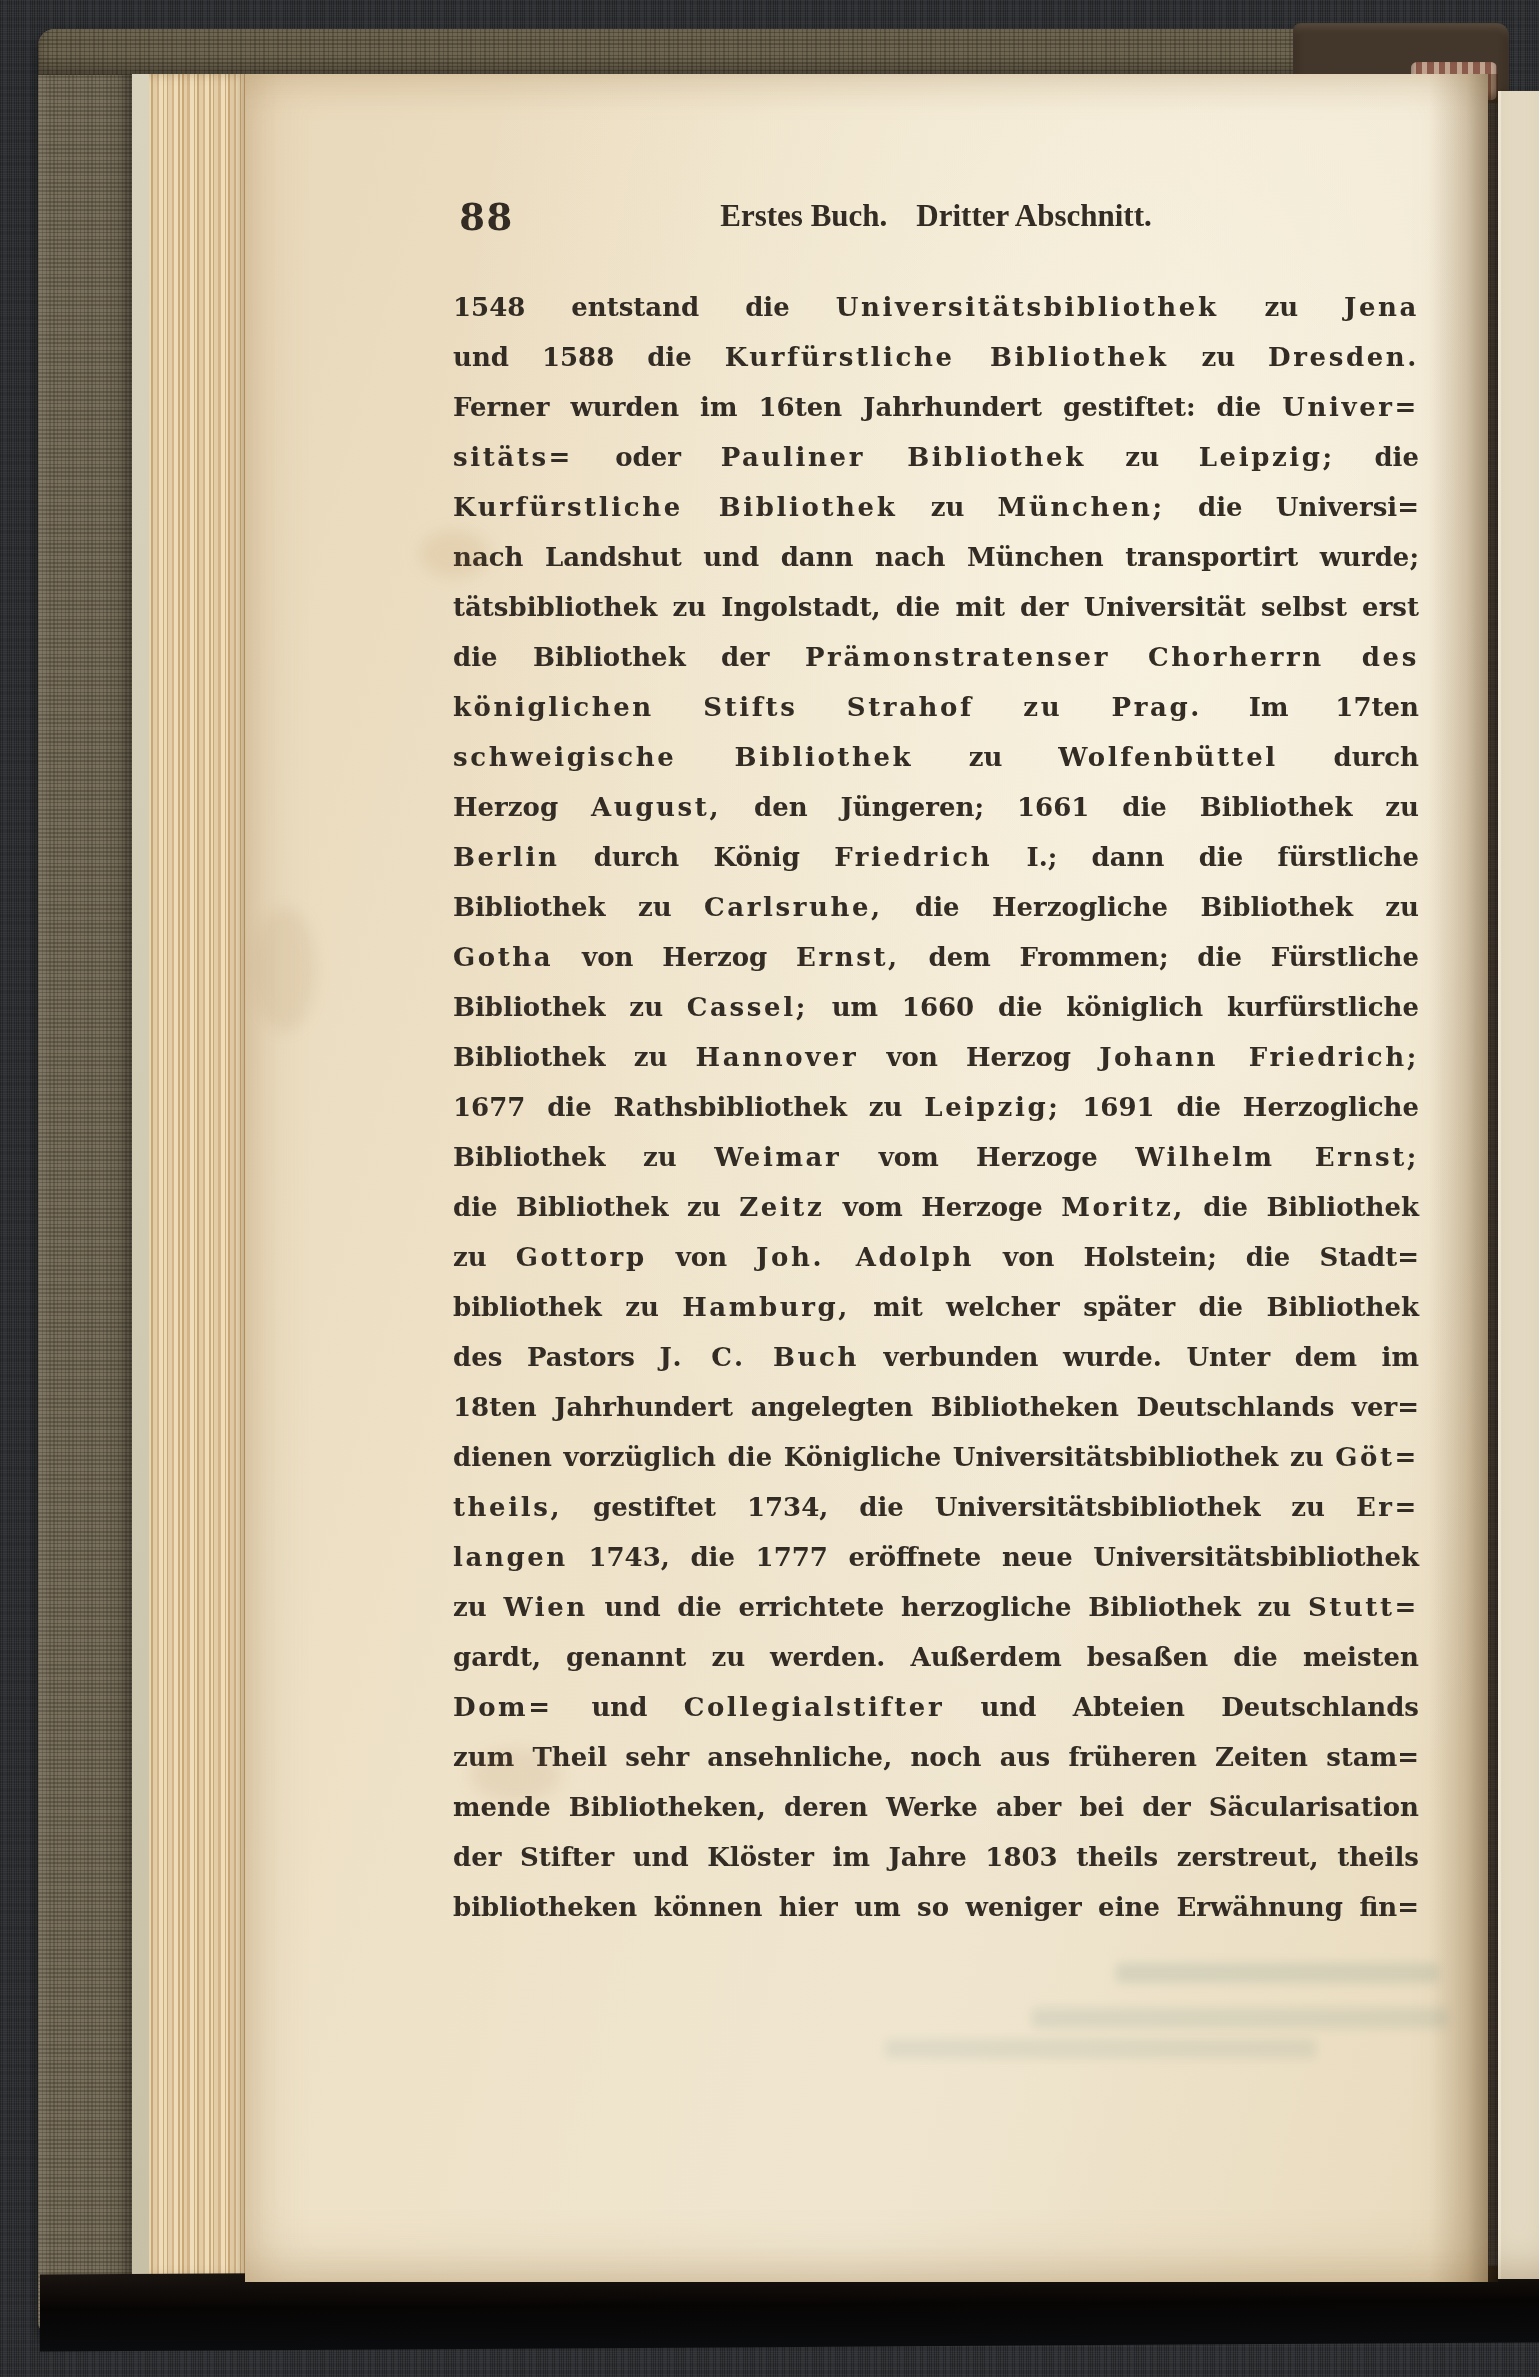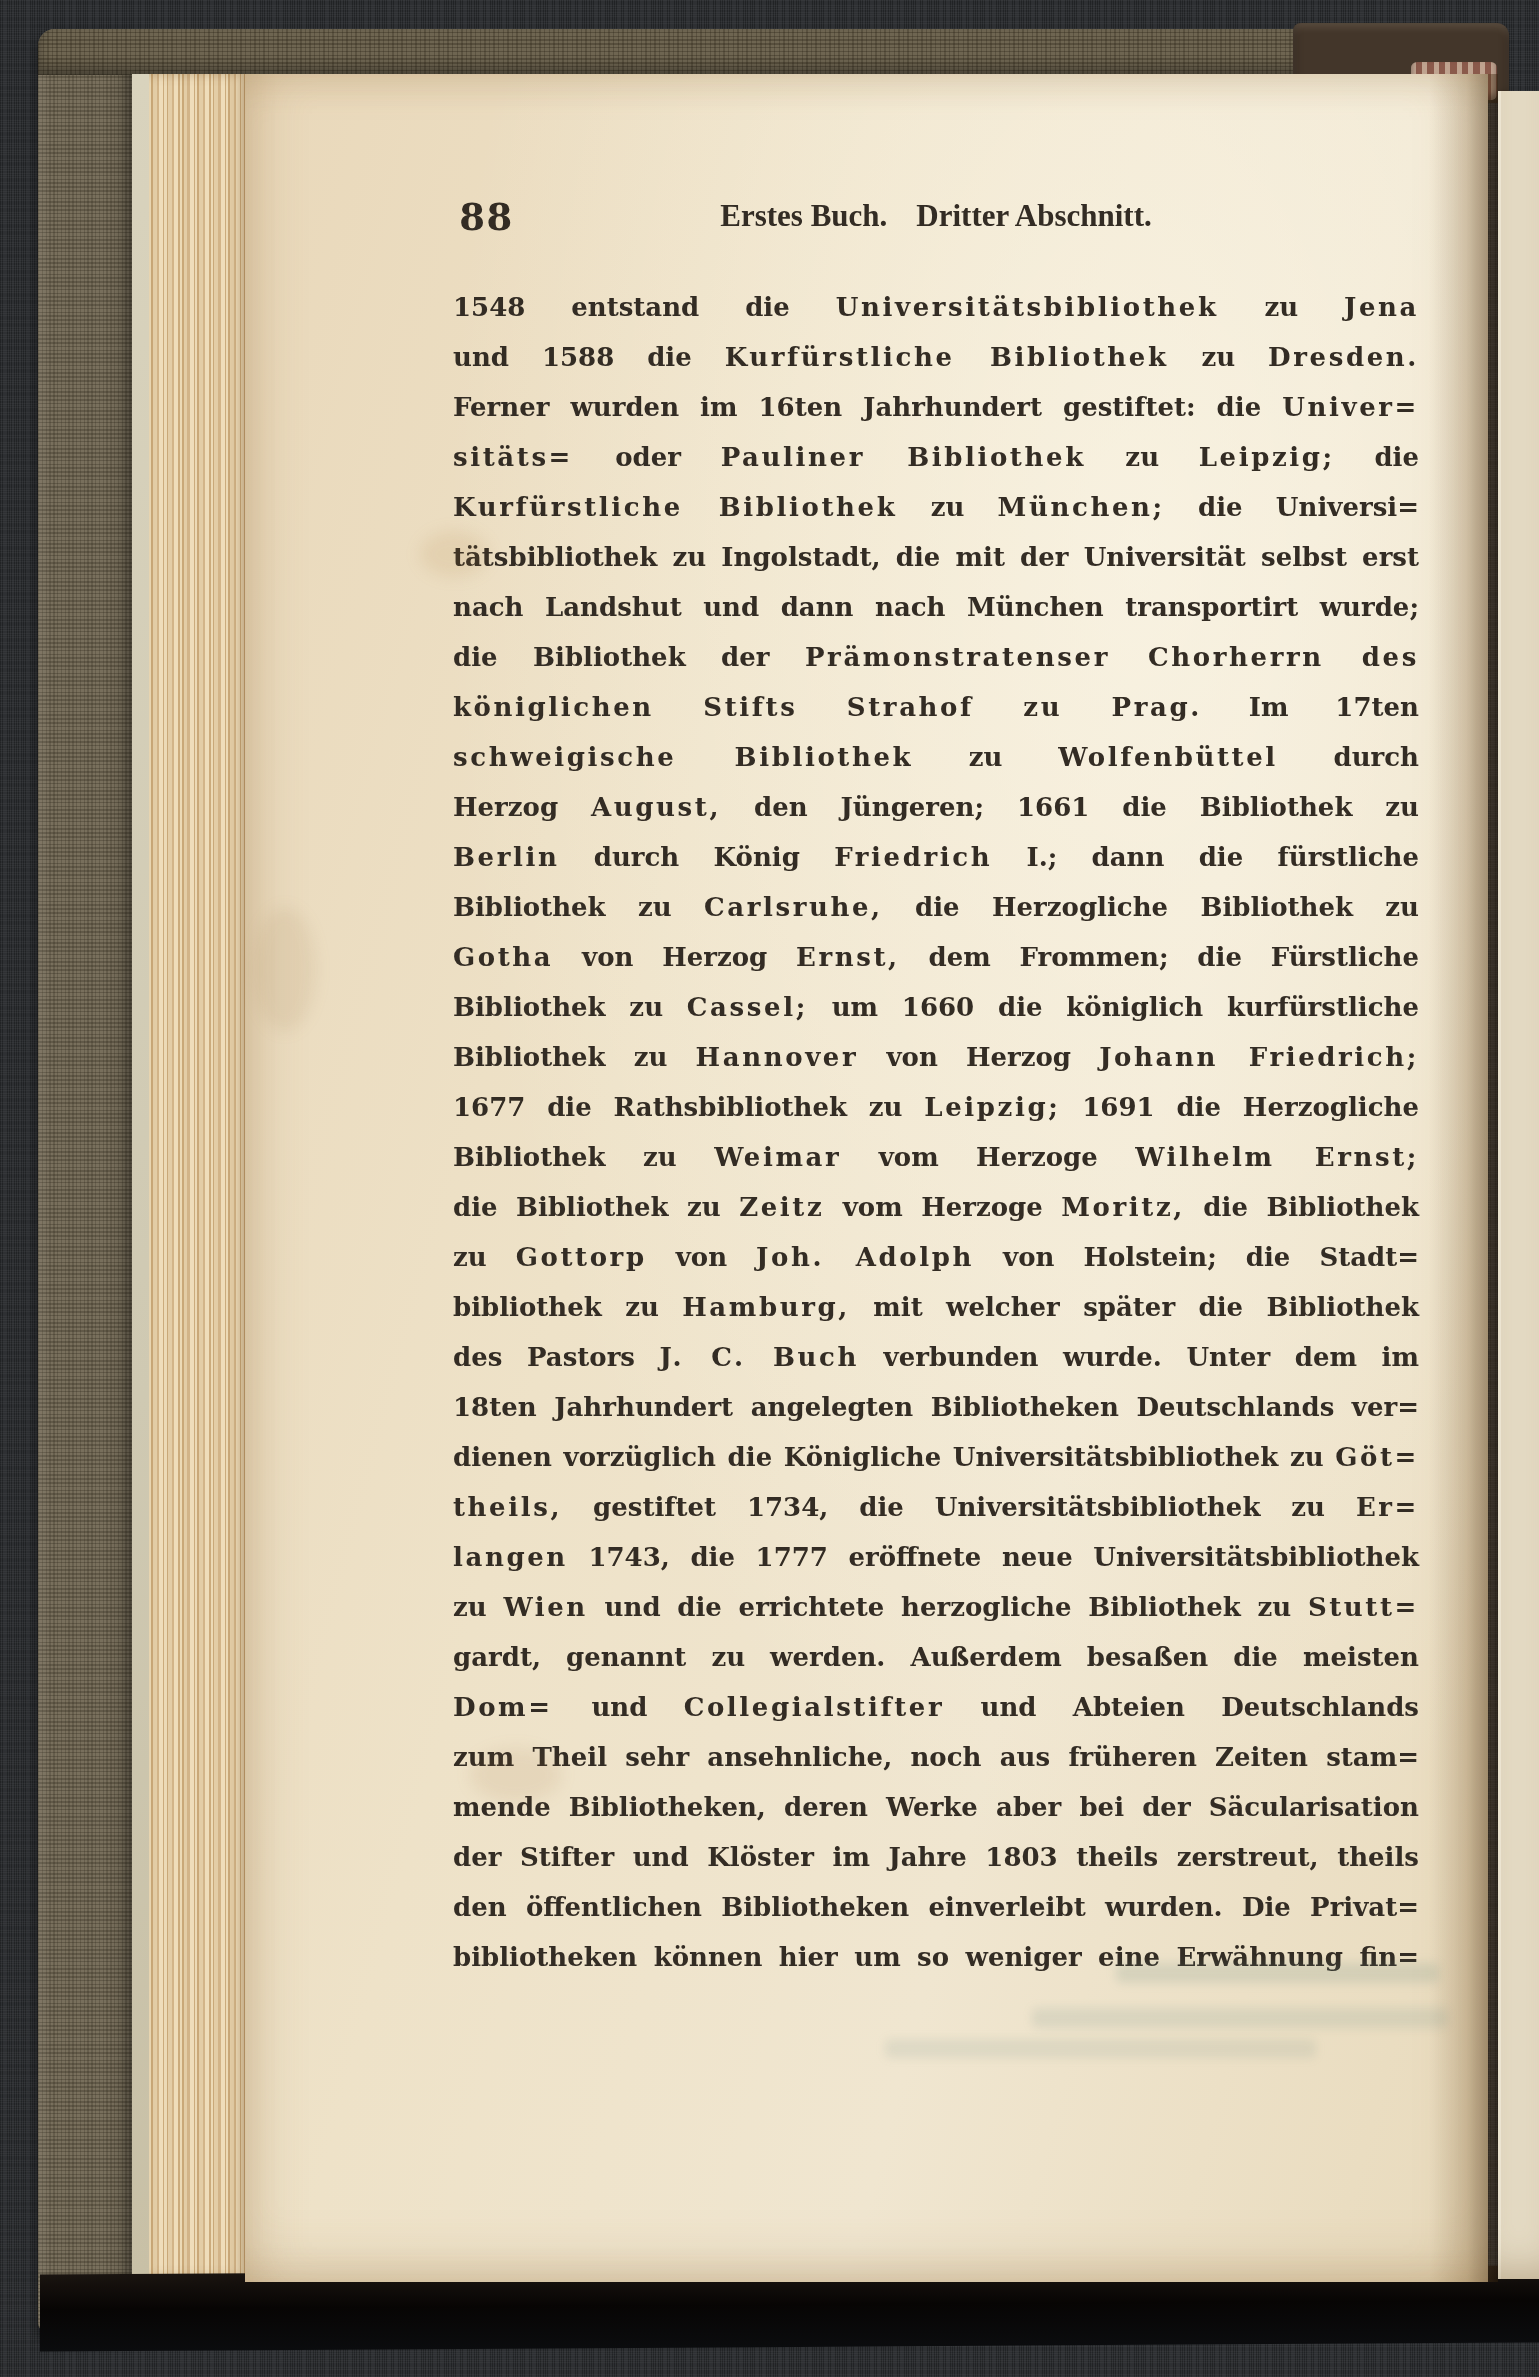--- a/index.html
+++ b/index.html
@@ -148,22 +148,22 @@
       <span>Erstes Buch.</span>
       <span>Dritter Abschnitt.</span>
     </span>
   </div>
   <div class="body-text">
       <div class="line"><span>1548 entstand die </span><span class="gesperrt">Universitätsbibliothek</span><span> zu </span><span class="gesperrt">Jena</span></div>
       <div class="line"><span>und 1588 die </span><span class="gesperrt">Kurfürstliche Bibliothek</span><span> zu </span><span class="gesperrt">Dresden.</span></div>
       <div class="line"><span>Ferner wurden im 16ten Jahrhundert gestiftet: die </span><span class="gesperrt">Univer=</span></div>
       <div class="line"><span class="gesperrt">sitäts= </span><span>oder </span><span class="gesperrt">Pauliner Bibliothek</span><span> zu </span><span class="gesperrt">Leipzig;</span><span> die</span></div>
       <div class="line"><span class="gesperrt">Kurfürstliche Bibliothek</span><span> zu </span><span class="gesperrt">München;</span><span> die Universi=</span></div>
+      <div class="line"><span>nach Landshut und dann nach München transportirt wurde;</span></div>
       <div class="line"><span>tätsbibliothek zu Ingolstadt, die mit der Universität selbst erst</span></div>
-      <div class="line"><span>nach Landshut und dann nach München transportirt wurde;</span></div>
       <div class="line"><span>die Bibliothek der </span><span class="gesperrt">Prämonstratenser Chorherrn des</span></div>
       <div class="line"><span class="gesperrt">königlichen Stifts Strahof zu Prag.</span><span> Im 17ten</span></div>
       <div class="line"><span class="gesperrt">schweigische Bibliothek</span><span> zu </span><span class="gesperrt">Wolfenbüttel</span><span> durch</span></div>
       <div class="line"><span>Herzog </span><span class="gesperrt">August,</span><span> den Jüngeren; 1661 die Bibliothek zu</span></div>
       <div class="line"><span class="gesperrt">Berlin</span><span> durch König </span><span class="gesperrt">Friedrich</span><span> I.; dann die fürstliche</span></div>
       <div class="line"><span>Bibliothek zu </span><span class="gesperrt">Carlsruhe,</span><span> die Herzogliche Bibliothek zu</span></div>
       <div class="line"><span class="gesperrt">Gotha</span><span> von Herzog </span><span class="gesperrt">Ernst,</span><span> dem Frommen; die Fürstliche</span></div>
       <div class="line"><span>Bibliothek zu </span><span class="gesperrt">Cassel;</span><span> um 1660 die königlich kurfürstliche</span></div>
       <div class="line"><span>Bibliothek zu </span><span class="gesperrt">Hannover</span><span> von Herzog </span><span class="gesperrt">Johann Friedrich;</span></div>
       <div class="line"><span>1677 die Rathsbibliothek zu </span><span class="gesperrt">Leipzig;</span><span> 1691 die Herzogliche</span></div>
@@ -175,21 +175,20 @@
       <div class="line"><span>18ten Jahrhundert angelegten Bibliotheken Deutschlands ver=</span></div>
       <div class="line"><span>dienen vorzüglich die Königliche Universitätsbibliothek zu </span><span class="gesperrt">Göt=</span></div>
       <div class="line"><span class="gesperrt">theils,</span><span> gestiftet 1734, die Universitätsbibliothek zu </span><span class="gesperrt">Er=</span></div>
       <div class="line"><span class="gesperrt">langen</span><span> 1743, die 1777 eröffnete neue Universitätsbibliothek</span></div>
       <div class="line"><span>zu </span><span class="gesperrt">Wien</span><span> und die errichtete herzogliche Bibliothek zu </span><span class="gesperrt">Stutt=</span></div>
       <div class="line"><span>gardt, genannt zu werden.  Außerdem besaßen die meisten</span></div>
       <div class="line"><span class="gesperrt">Dom= </span><span>und </span><span class="gesperrt">Collegialstifter</span><span> und Abteien Deutschlands</span></div>
       <div class="line"><span>zum Theil sehr ansehnliche, noch aus früheren Zeiten stam=</span></div>
       <div class="line"><span>mende Bibliotheken, deren Werke aber bei der Säcularisation</span></div>
       <div class="line"><span>der Stifter und Klöster im Jahre 1803 theils zerstreut, theils</span></div>
-      <div class="line"><span>den öffentlichen Bibliotheken einverleibt wurden.  Die Privat=</span></div>
       <div class="line"><span>bibliotheken können hier um so weniger eine Erwähnung fin=</span></div>
     </div>
 </div>
 
 <div class="layer gutter"></div>
 <div class="layer next-page"></div>
 <div class="layer bottom-shadow"></div>
 
 <div class="layer stain s1"></div>
 <div class="layer stain s2"></div>

